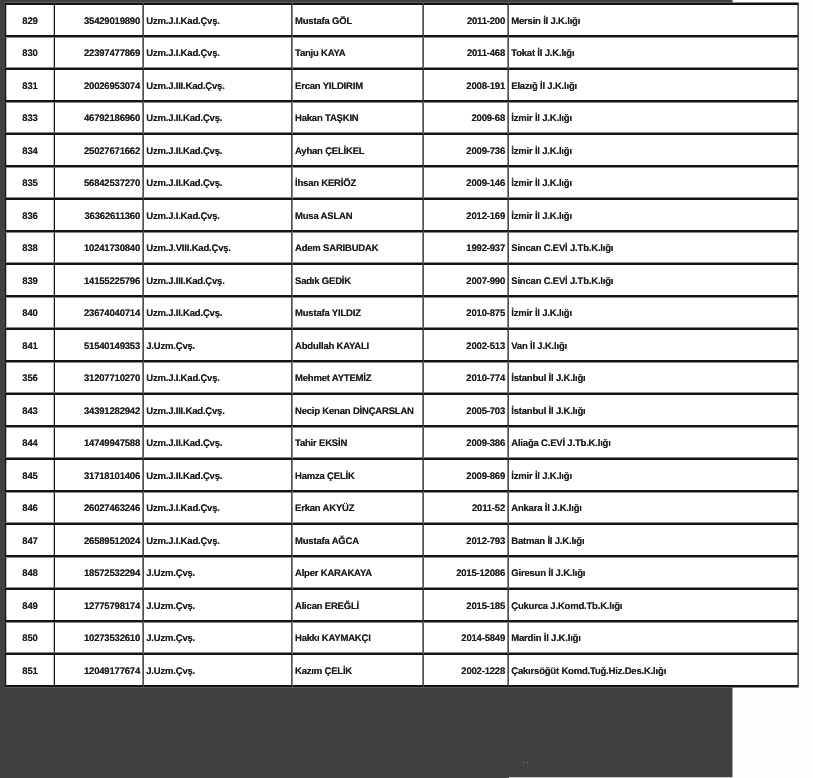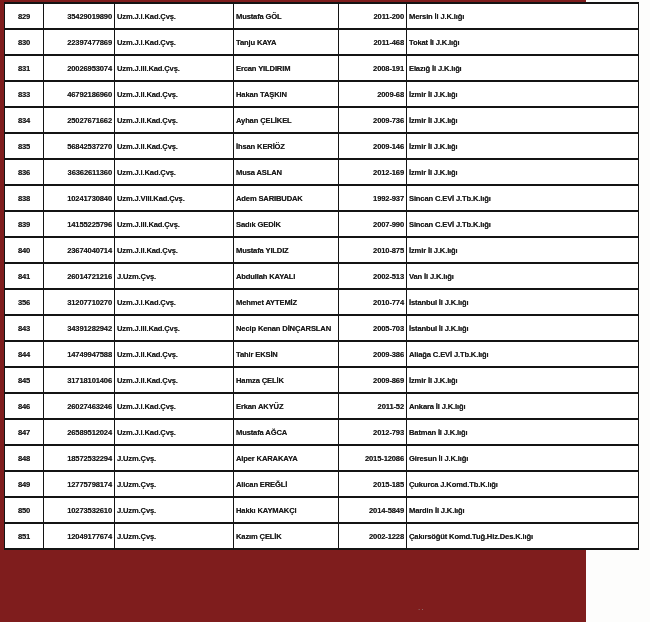--- a/index.html
+++ b/index.html
@@ -8,21 +8,21 @@
     width: 650px;
     height: 622px;
     background: #fdfdfc;
     overflow: hidden;
     font-family: "Liberation Sans", sans-serif;
   }
   .page {
     position: relative;
     width: 586px;
     height: 622px;
-    background: #7f1d1d;
+    background: #404040;
   }
   table.roster {
     position: absolute;
     left: 4px;
     top: 2px;
     width: 634px;
     border-collapse: collapse;
     table-layout: fixed;
     background: #ffffff;
   }
@@ -147,21 +147,21 @@
         <tr>
           <td class="c-no">840</td>
           <td class="c-id">23674040714</td>
           <td class="c-rank">Uzm.J.II.Kad.Çvş.</td>
           <td class="c-name">Mustafa YILDIZ</td>
           <td class="c-reg">2010-875</td>
           <td class="c-unit">İzmir İl J.K.lığı</td>
         </tr>
         <tr>
           <td class="c-no">841</td>
-          <td class="c-id">26014721216</td>
+          <td class="c-id">51540149353</td>
           <td class="c-rank">J.Uzm.Çvş.</td>
           <td class="c-name">Abdullah KAYALI</td>
           <td class="c-reg">2002-513</td>
           <td class="c-unit">Van İl J.K.lığı</td>
         </tr>
         <tr>
           <td class="c-no">356</td>
           <td class="c-id">31207710270</td>
           <td class="c-rank">Uzm.J.I.Kad.Çvş.</td>
           <td class="c-name">Mehmet AYTEMİZ</td>

